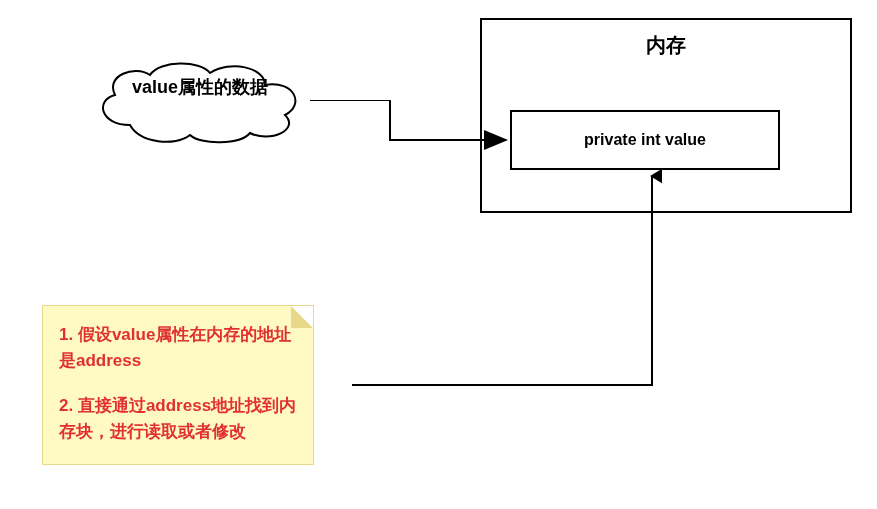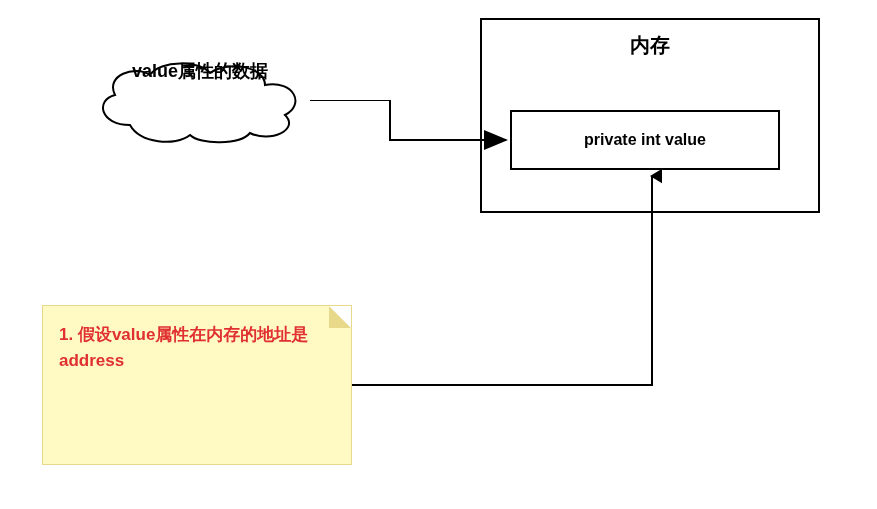--- a/index.html
+++ b/index.html
@@ -13,21 +13,21 @@
     .canvas {
       position: absolute;
       width: 877px;
       height: 509px;
     }
     
     .memory-box {
       position: absolute;
       left: 480px;
       top: 18px;
-      width: 340px;
+      width: 372px;
       height: 195px;
       border: 2px solid #000;
     }
     .memory-title {
       position: absolute;
       top: 12px;
       left: 0;
       right: 0;
       text-align: center;
       font-size: 20px;
@@ -62,42 +62,42 @@
     .cloud svg {
       position: absolute;
       left: 0;
       top: 0;
       width: 220px;
       height: 90px;
     }
     .cloud-text {
       position: absolute;
       left: 12px;
-      top: 4px;
+      top: 20px;
       width: 196px;
       text-align: center;
       font-size: 18px;
       font-weight: bold;
       color: #000;
       line-height: 1.35;
     }
     
     .arrow1 {
       position: absolute;
       left: 310px;
       top: 100px;
       width: 200px;
       height: 50px;
     }
     
     .note {
       position: absolute;
       left: 42px;
       top: 305px;
-      width: 310px;
+      width: 272px;
       height: 160px;
       background: #fff9c4;
       border: 1px solid #e8d98a;
       padding: 16px;
     }
     .note::before {
       content: "";
       position: absolute;
       right: 0;
       top: 0;
@@ -167,15 +167,16 @@
     <defs>
       <marker id="ah2" markerWidth="12" markerHeight="10" refX="6" refY="1" orient="auto">
         <path d="M0,10 L6,0 L12,10 Z" fill="#000"></path>
       </marker>
     </defs>
     <path d="M 0 215 L 300 215 L 300 6" stroke="#000" stroke-width="2" fill="none" marker-end="url(#ah2)"></path>
   </svg>
 
   <div class="note">
     <div class="note-text1">1. 假设value属性在内存的地址是address</div>
+    <div class="note-text2">2. 直接通过address地址找到内存块，进行读取或者修改</div>
   </div>
 
 </div>
 
 </body></html>

